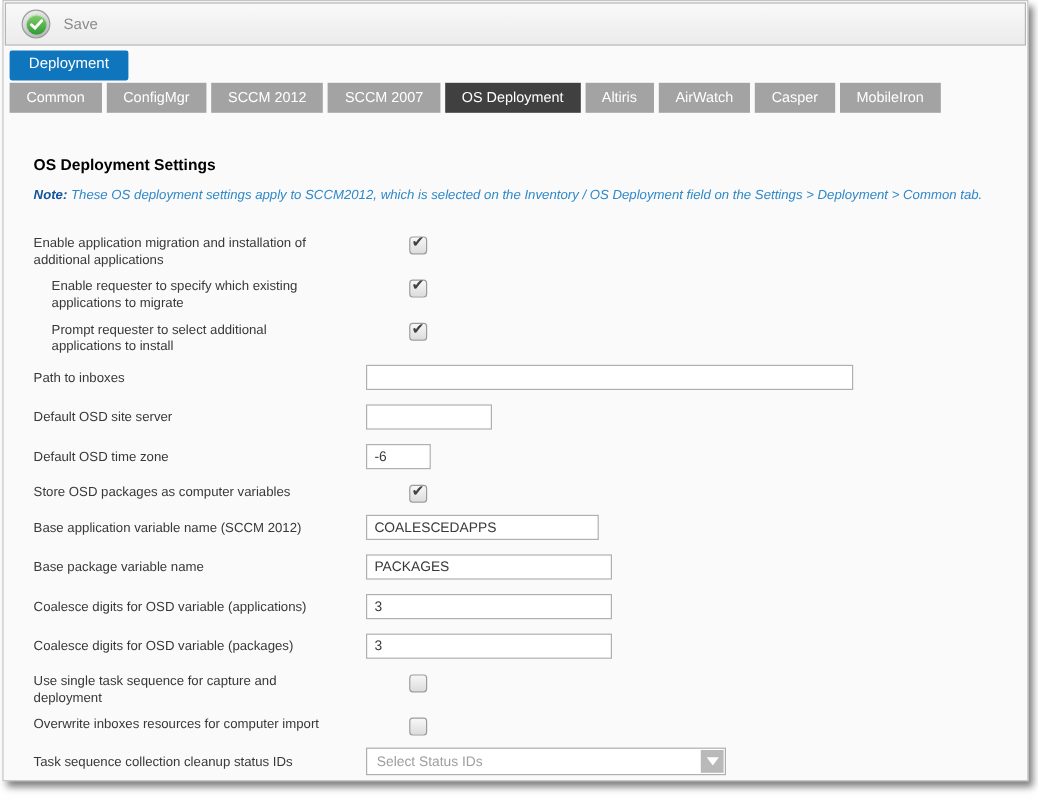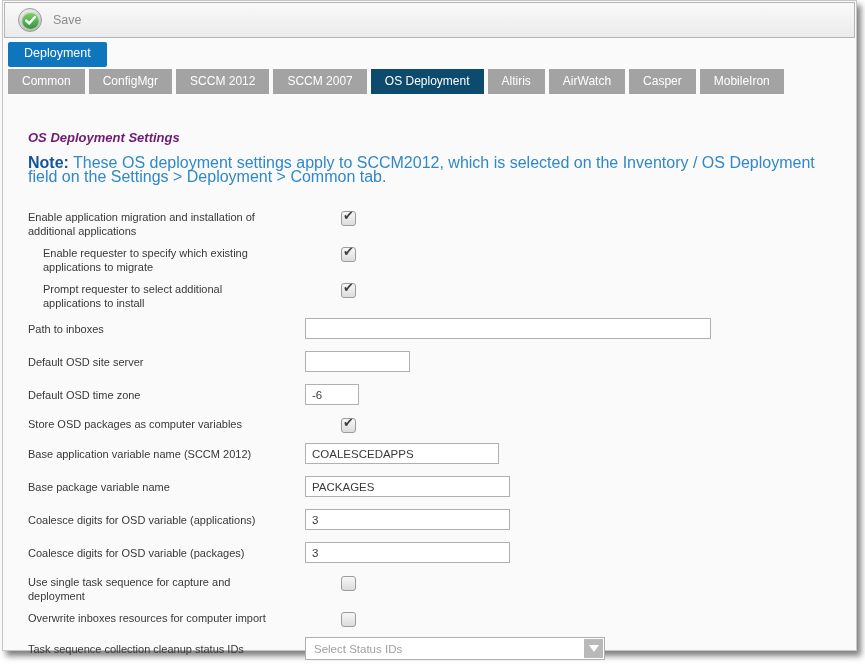--- a/index.html
+++ b/index.html
@@ -36,25 +36,25 @@
   .tabs1 { margin:4px 0 0 5px; display:flex; }
   .tab1 {
     background:#0f76be; color:#ffffff; font-size:12.5px;
     padding:4px 16px 7px; border-radius:2px; cursor:pointer;
   }
   .tabs2 { margin:2px 0 0 5px; display:flex; gap:4px; }
   .tab2 {
     background:#a3a3a3; color:#ffffff; font-size:12px;
     padding:5px 14px 6px; border-radius:0; cursor:pointer; white-space:nowrap;
   }
-  .tab2.active { background:#0c4a6e; }
+  .tab2.active { background:#404040; }
   
   .content { padding-left:25px; }
-  .heading { color:#701a75; font-size:13px; font-weight:bold; margin:36px 0 0 0;font-style:italic; }
-  .note { margin-top:11px; font-size:16px; color:#2f88c9; line-height:14px; padding-right:14px; }
+  .heading { color:#000000; font-size:13px; font-weight:bold; margin:36px 0 0 0; }
+  .note { margin-top:11px; font-size:11px; color:#2f88c9; line-height:14px; padding-right:14px;font-style:italic; }
   .note .note-prefix { color:#14549c; font-weight:bold; }
   
   .form { margin-top:26px; }
   .row { display:flex; }
   .row.cb  { margin-bottom:8px; min-height:18px; align-items:flex-start;gap:32px; }
   .row.txt, .row.sel { margin-bottom:12px; align-items:center; min-height:21px; }
   .lbl {
     width:277px; box-sizing:border-box; padding-right:26px;
     font-size:11px; color:#383838; line-height:14px;
   }

